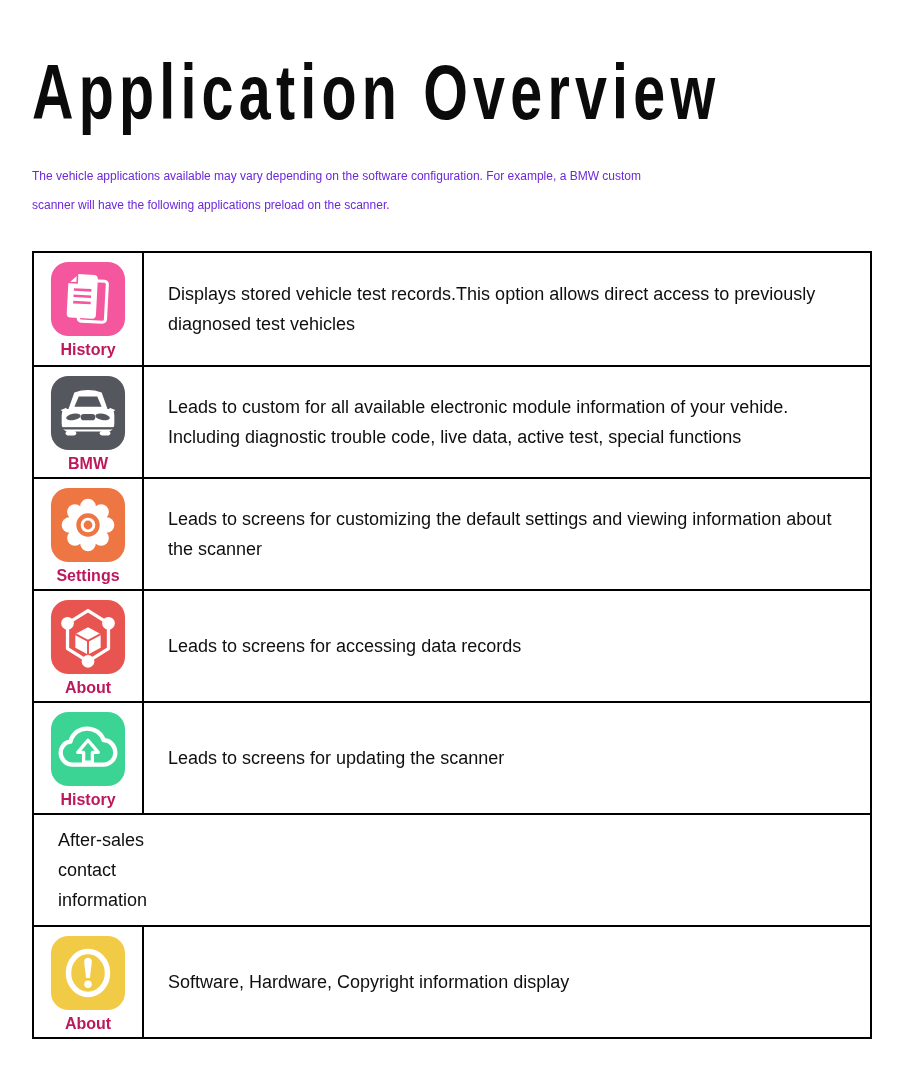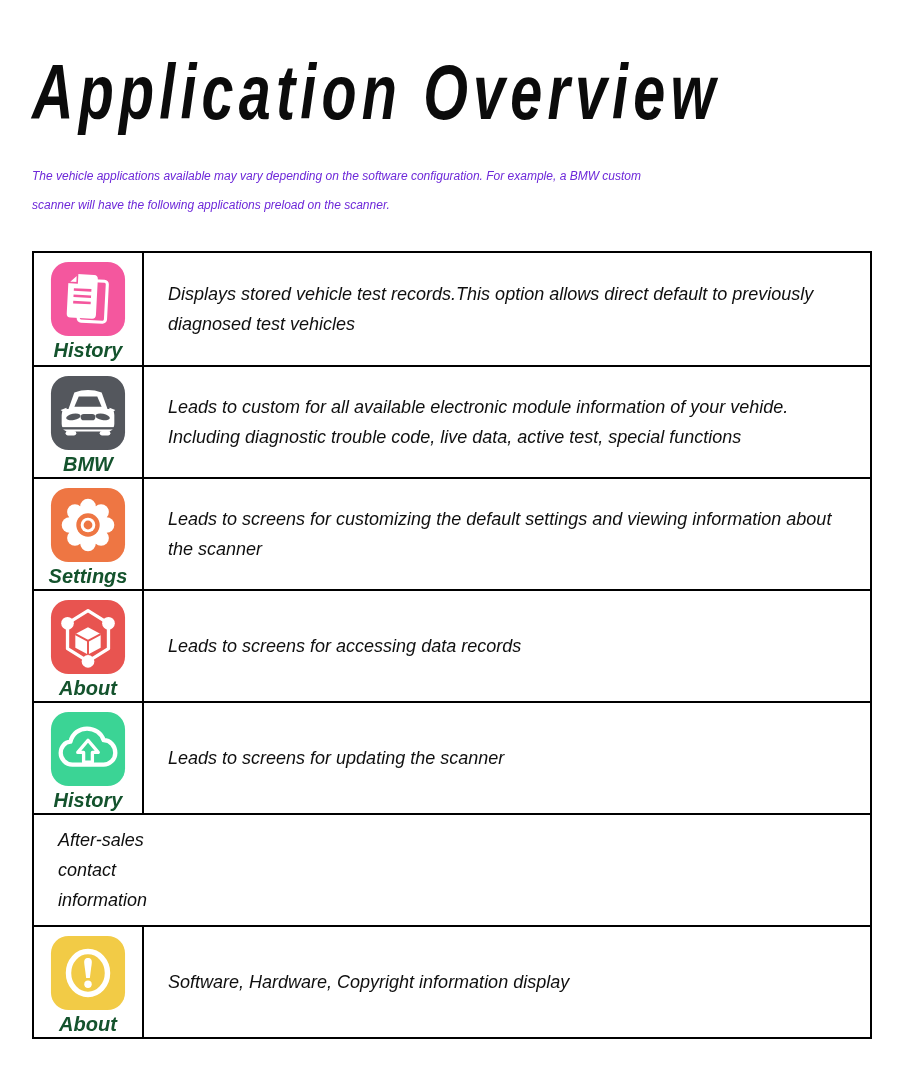--- a/index.html
+++ b/index.html
@@ -3,21 +3,21 @@
 <meta charset="utf-8">
 <style>
   * { box-sizing: border-box; }
   html,body { margin:0; padding:0; }
   body {
     width: 900px; height: 1066px;
     background: #ffffff;
     color: #111;
     font-family: "Liberation Sans", sans-serif;
   }
-  .content { padding: 34px 30px 0 32px; font-style: italic; }
+  .content { padding: 34px 30px 0 32px; }
 
   .page-title {
     font-size: 66px;
     font-weight: 900;
     letter-spacing: 6px;
     white-space: nowrap;
     color: #0b0b0b;
     transform: scale(0.87, 1.18);
     transform-origin: left center;
     margin-top: 22px;
@@ -45,23 +45,23 @@
   }
   .row + .row { border-top: 2px solid #000; }
   .icon-cell {
     border-right: 2px solid #000;
     display: flex; flex-direction: column;
     align-items: center; justify-content: flex-start;
     padding-top: 7px;
   }
   .icon-cell svg { display:block; }
   .app-label {
-    font-size: 20px;
+    font-size: 16px;
     font-weight: 700;
-    color: #14532d;
+    color: #be185d;
     margin-top: 1px;
     line-height: 22px;
   }
   .desc-cell {
     display: flex; align-items: center;
     padding: 0 12px 0 24px;
     font-size: 18px;
     line-height: 30px;
     color: #0f0f0f;
   }
@@ -87,21 +87,21 @@
             <path d="M28,15 L28,24 L19,24 Z" fill="#fff" stroke-width="1.6" stroke="#f4579e"></path>
             <g stroke-width="2.6" stroke="#f4579e">
               <path d="M25,31 H43"></path>
                 <path d="M25,37.5 H43"></path>
                 <path d="M25,44 H43"></path>
             </g>
           </g>
         </svg>
         <div class="app-label">History</div>
       </div>
-      <div class="desc-cell">Displays stored vehicle test records.This option allows direct default to previously diagnosed test vehicles</div>
+      <div class="desc-cell">Displays stored vehicle test records.This option allows direct access to previously diagnosed test vehicles</div>
     </div>
 
     <div class="row">
       <div class="icon-cell">
         <svg width="78" height="78" viewBox="0 0 80 80">
           <rect x="2" y="2" width="76" height="76" rx="18" fill="#54575d"></rect>
           <path d="M26,19 Q40,14 54,19 L60,36 L20,36 Z" fill="#fff"></path>
           <path d="M30.5,23 L49.5,23 L54,33.5 L26,33.5 Z" fill="#54575d"></path>
           <path d="M12,37 L18,34.5 L18,42 Z" fill="#fff"></path>
           <path d="M68,37 L62,34.5 L62,42 Z" fill="#fff"></path>

